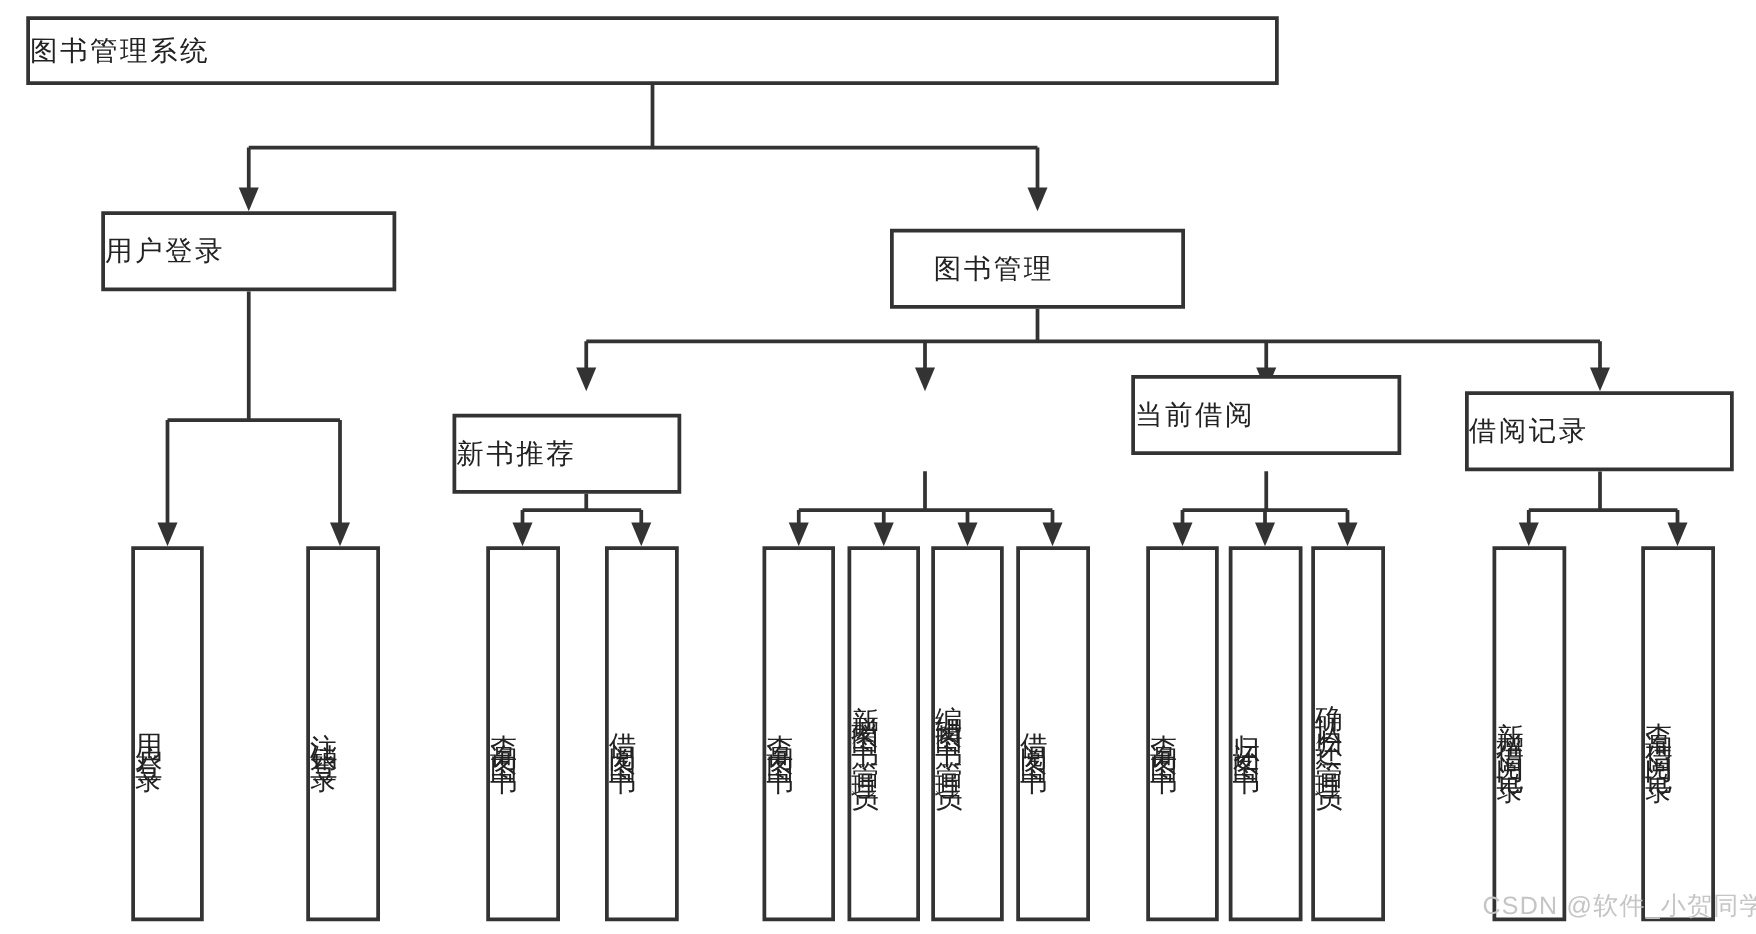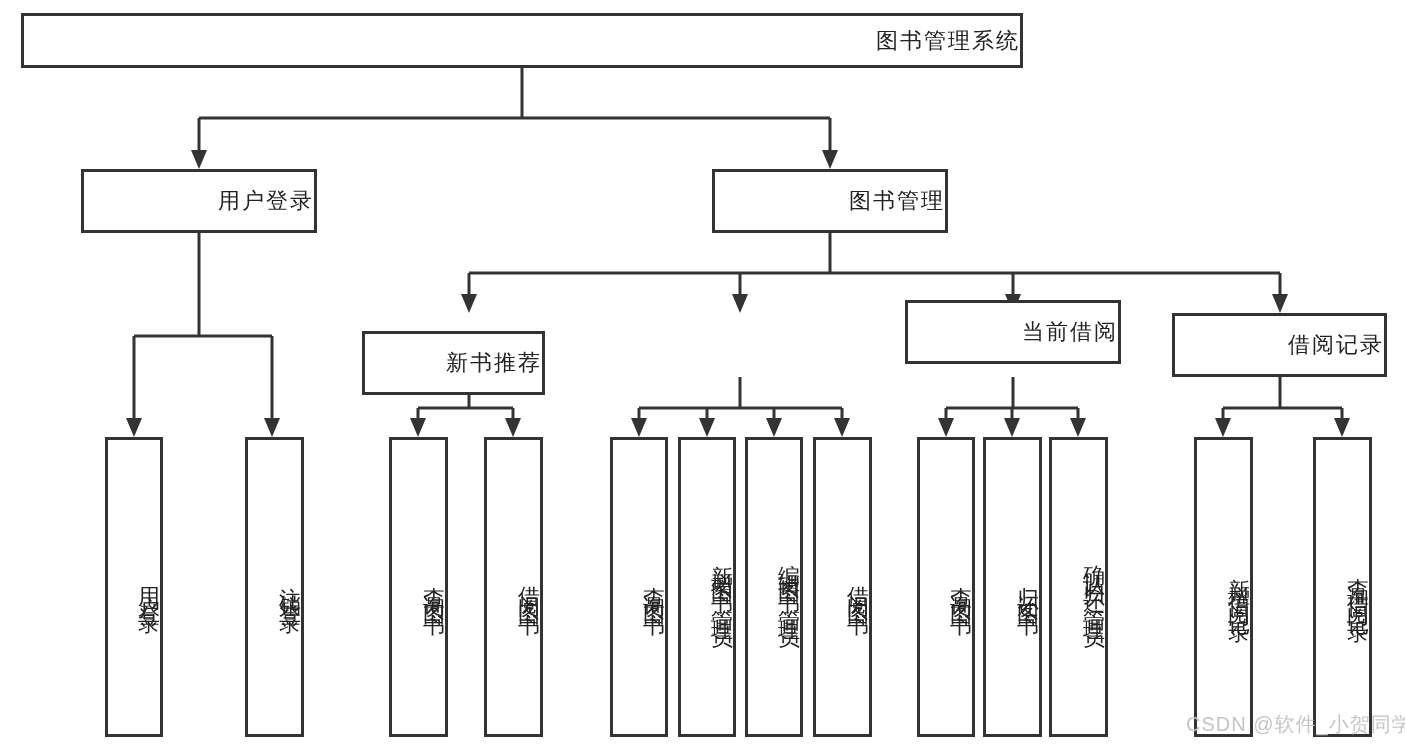--- a/index.html
+++ b/index.html
@@ -22,21 +22,21 @@
     color:var(--line);
     pointer-events:none;
   }
   .wires line{stroke:currentColor;stroke-width:3;}
   .wires polygon{fill:currentColor;stroke:none;}
   .node{
     position:absolute;
     box-sizing:border-box;
     border:3px solid var(--line);
     background:var(--background);
-    display:flex;align-items:center;justify-content:flex-end;
+    display:flex;align-items:center;justify-content:flex-start;
     font-size:22px;
     letter-spacing:2px;
     color:var(--text);
     white-space:nowrap;
   }
   .vnode{
     letter-spacing:0;
   }
   .vnode .vtext{
     writing-mode:vertical-rl;
@@ -136,21 +136,21 @@
     </g>
   </svg>
 
   <div class="node" style="left:21px;top:13px;width:1002px;height:55px;">
     <span>图书管理系统</span>
   </div>
 
   <div class="node" style="left:81px;top:169px;width:236px;height:64px;">
     <span>用户登录</span>
   </div>
-  <div class="node" style="left:712px;top:169px;width:236px;height:64px;">
+  <div class="node" style="left:712px;top:183px;width:236px;height:64px;padding-left:32px;">
     <span>图书管理</span>
   </div>
 
   <div class="node" style="left:362px;top:331px;width:183px;height:64px;">
     <span>新书推荐</span>
   </div>
   <div class="node" style="left:905px;top:300px;width:216px;height:64px;">
     <span>当前借阅</span>
   </div>
   <div class="node" style="left:1172px;top:313px;width:215px;height:64px;">

